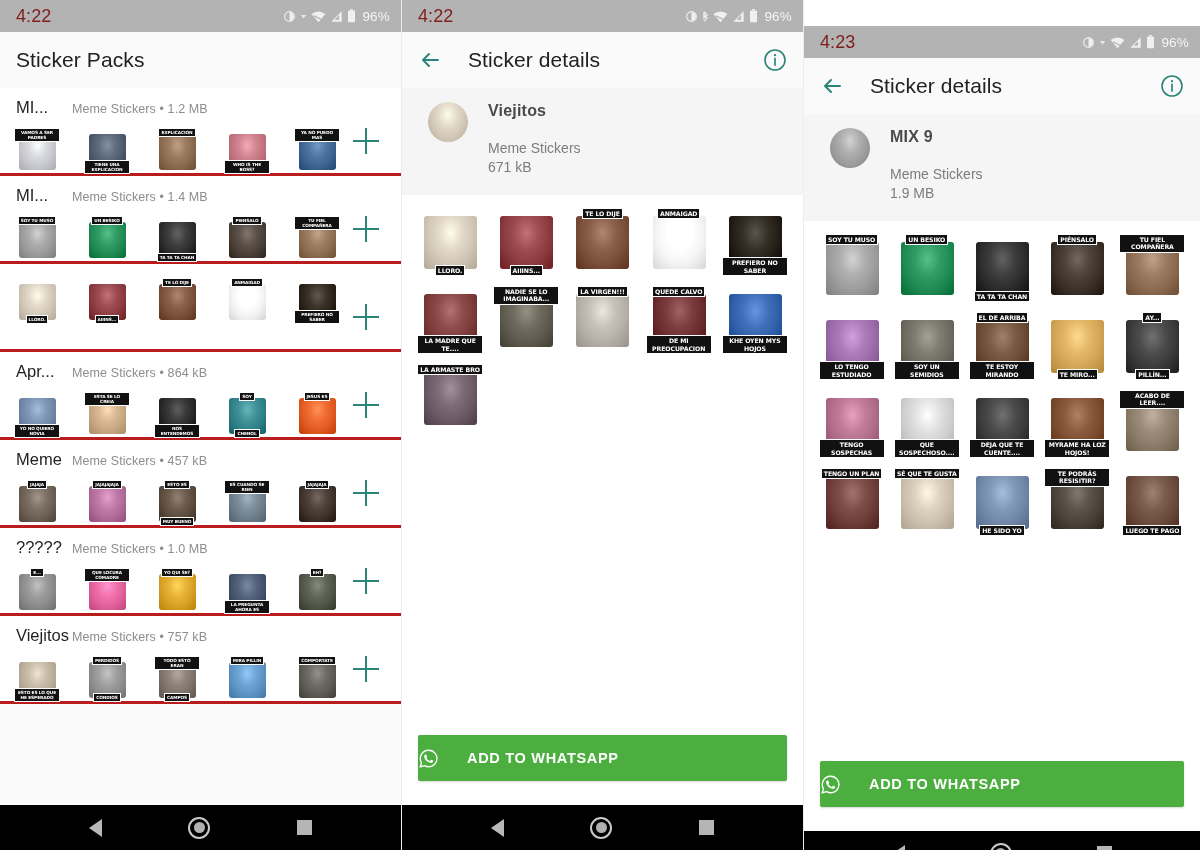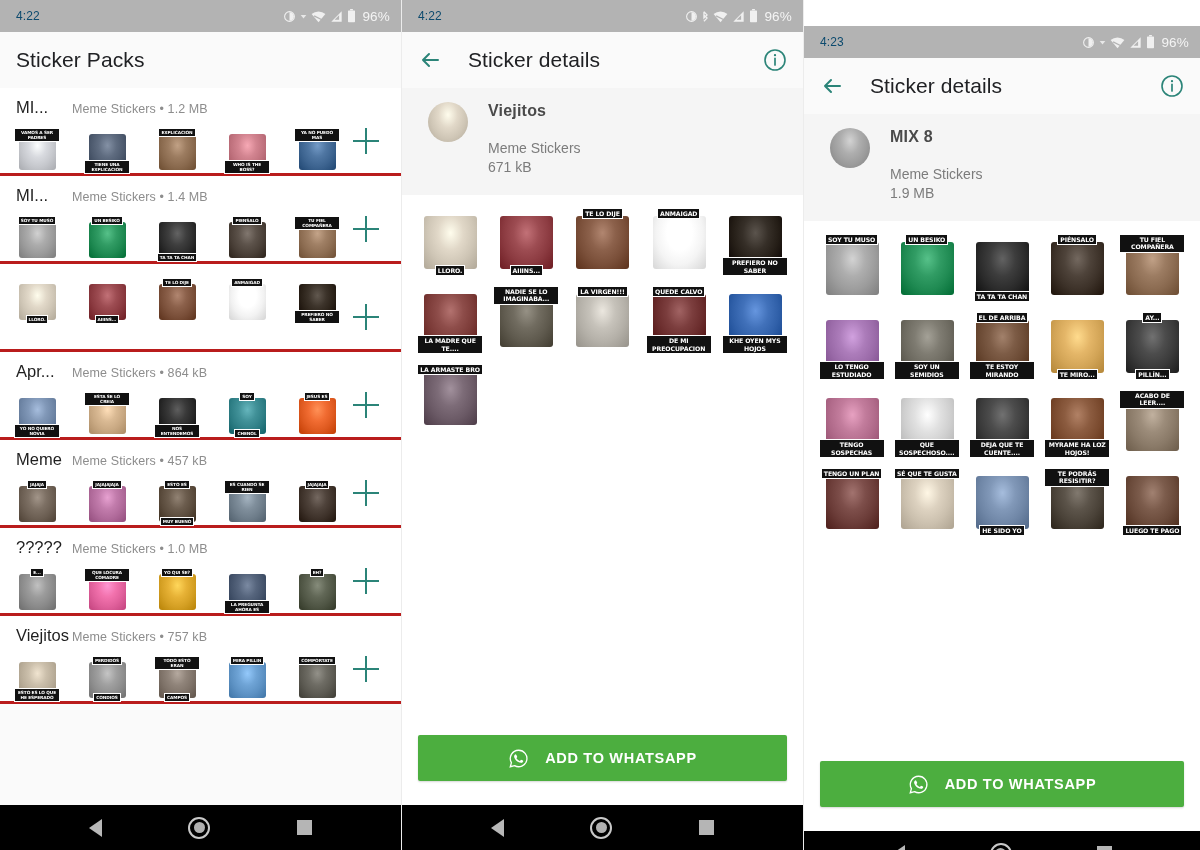--- a/index.html
+++ b/index.html
@@ -22,21 +22,21 @@
   .screen:last-child { width: 396px; border-right: none; margin-top: 26px; }
 
   
   .statusbar {
     height: 32px; flex: 0 0 32px;
     background: #b3b3b3;
     display: flex; align-items: center;
     padding: 0 11px 0 16px;
     color: #f2f2f2;
   }
-  .status-time { font-size: 12px; letter-spacing: .1px; color: #0c4a6e; }
+  .status-time { font-size: 18px; letter-spacing: .1px; color: #7f1d1d; }
   .status-icons {
     margin-left: auto; display: flex; align-items: center; gap: 4px;
   }
   .status-icons svg { display: block; }
   .status-batt { font-size: 13.5px; color: #f4f4f4; margin-left: 2px; letter-spacing: .2px; }
 
   
   .appbar {
     height: 56px; flex: 0 0 56px;
     background: #fafafa;
@@ -144,22 +144,22 @@
     word-break: break-word;
   }
   .cap-top { align-self: center; margin-bottom: auto; }
   .cap-bottom { align-self: center; margin-top: auto; }
 
   
   .cta-wrap { flex: 0 0 auto; padding: 0 16px 24px 16px; background: #fff; }
   .cta {
     height: 46px; background: #4cae3f;
     border-radius: 2px;
-    display: flex; align-items: center; justify-content: center;
-    gap: 16px; cursor: pointer;
+    display: flex; align-items: center; 
+    gap: 28px; cursor: pointer;
     box-shadow: 0 1px 2px rgba(0,0,0,.16);
   }
   .cta-label {
     color: #ffffff; font-size: 14.5px; font-weight: bold; letter-spacing: .7px;
   }
   .cta-spacer { flex: 1 1 auto; background: #fff; }
 
   
   .navbar {
     height: 45px; flex: 0 0 45px;
@@ -619,21 +619,21 @@
           <circle cx="12" cy="12" r="10" fill="none" stroke="#2b8478" stroke-width="1.6"></circle>
           <circle cx="12" cy="7.2" r="1.15" fill="#2b8478"></circle>
           <path d="M12 10.4 V17" stroke="#2b8478" stroke-width="1.7" stroke-linecap="round"></path>
         </svg>
       </span>
     </div>
 
     <div class="detail-head">
       <span class="pack-avatar" id="avatar-2" style="background: radial-gradient(at 50% 32%, rgb(211, 211, 211) 0%, rgb(174, 174, 174) 34%, rgb(156, 156, 156) 62%, rgb(126, 126, 126) 100%);"></span>
       <span>
-        <div class="detail-title">MIX 8</div>
+        <div class="detail-title">MIX 9</div>
         <div class="detail-pub">Meme Stickers</div>
         <div class="detail-size">1.9 MB</div>
       </span>
     </div>
 
     <div class="grid-wrap">
       <div class="sgrid" id="grid-2">
           <div class="scell">
             <div class="sticker" style="width: 66px; height: 68px;">
               <div class="meme-photo" style="left: 7px; top: 8px; width: 53px; height: 53px; background: radial-gradient(at 50% 32%, rgb(211, 211, 211) 0%, rgb(174, 174, 174) 34%, rgb(156, 156, 156) 62%, rgb(126, 126, 126) 100%);"></div>

